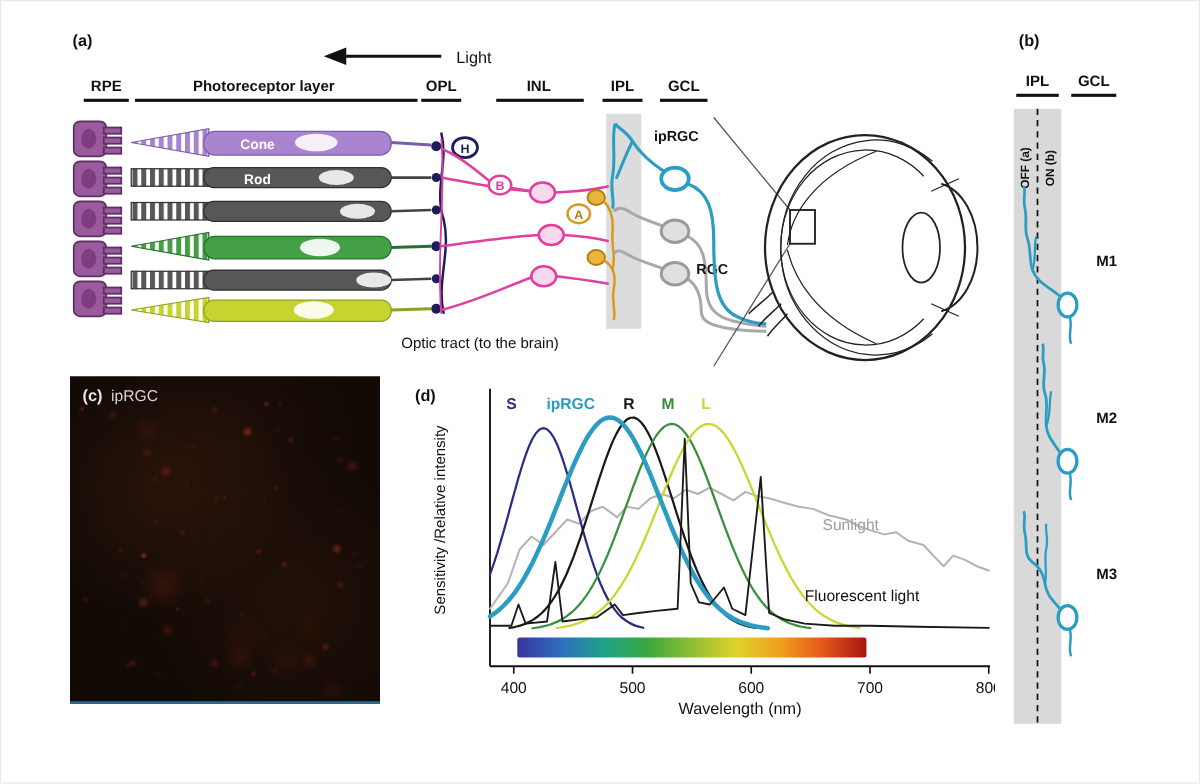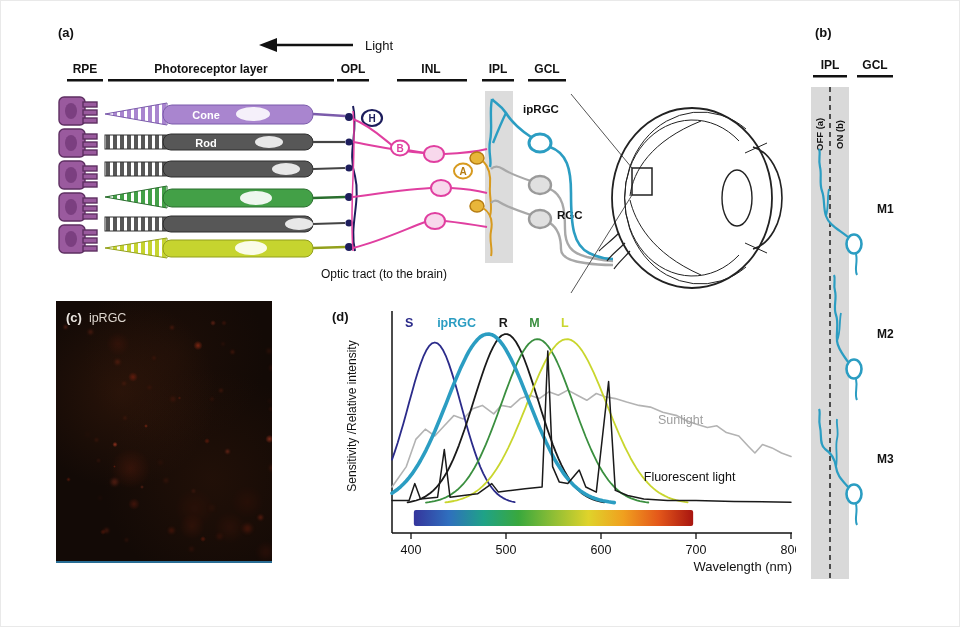--- a/index.html
+++ b/index.html
@@ -1,36 +1,36 @@
 <!DOCTYPE html>
 <html><head>
 <meta charset="utf-8">
 <style>
   html,body{margin:0;padding:0;background:#fff;font-family:"Liberation Sans",sans-serif;}
   #fig{position:relative;width:960px;height:627px;background:#fff;overflow:hidden;border:1px solid #e9e9e9;box-sizing:border-box;}
   #main-svg{position:absolute;left:0;top:0;}
   svg text{font-family:"Liberation Sans",sans-serif;}
   
-  #micrograph{position:absolute;left:55px;top:300px;width:216px;height:262px;overflow:hidden;
+  #micrograph{position:absolute;left:55px;top:300px;width:248px;height:262px;overflow:hidden;
     background:
       radial-gradient(circle at 30% 35%, rgba(95,42,16,.28), transparent 42%),
       radial-gradient(circle at 72% 68%, rgba(82,36,13,.22), transparent 46%),
       radial-gradient(circle at 55% 20%, rgba(70,30,12,.18), transparent 38%),
       #130a06;}
   #micrograph .caption{position:absolute;left:10px;top:7px;z-index:5;}
   #micrograph .cap-letter{color:#e9e4de;font-weight:bold;font-size:13px;}
   #micrograph .cap-title{color:#ddd6ce;font-size:12.5px;margin-left:7px;}
   #micrograph .baseline{position:absolute;left:0;bottom:0;width:100%;height:2px;background:#2d7fae;opacity:.85;}
   .speck{position:absolute;border-radius:50%;pointer-events:none;}
   
   #panel-d{position:absolute;left:325px;top:300px;width:470px;height:285px;}
   #panel-d .dlabel{position:absolute;left:6px;top:8px;font-weight:bold;font-size:13px;color:#111;}
   #panel-d .ylabel{position:absolute;left:-78px;top:107px;width:210px;height:16px;text-align:center;
     transform:rotate(-90deg);font-size:12px;color:#111;white-space:nowrap;}
-  #panel-d .xlabel{position:absolute;left:66px;top:258px;width:400px;text-align:right;font-size:13px;color:#111;}
+  #panel-d .xlabel{position:absolute;left:66px;top:258px;width:400px;text-align:center;font-size:13px;color:#111;}
   #chart-svg{position:absolute;left:0;top:0;}
 </style>
 </head>
 <body>
 
 <div id="fig">
 
 <svg id="main-svg" width="960" height="627" viewBox="0 0 960 627">
   <defs>
     <pattern id="stP" patternUnits="userSpaceOnUse" width="7" height="40">

